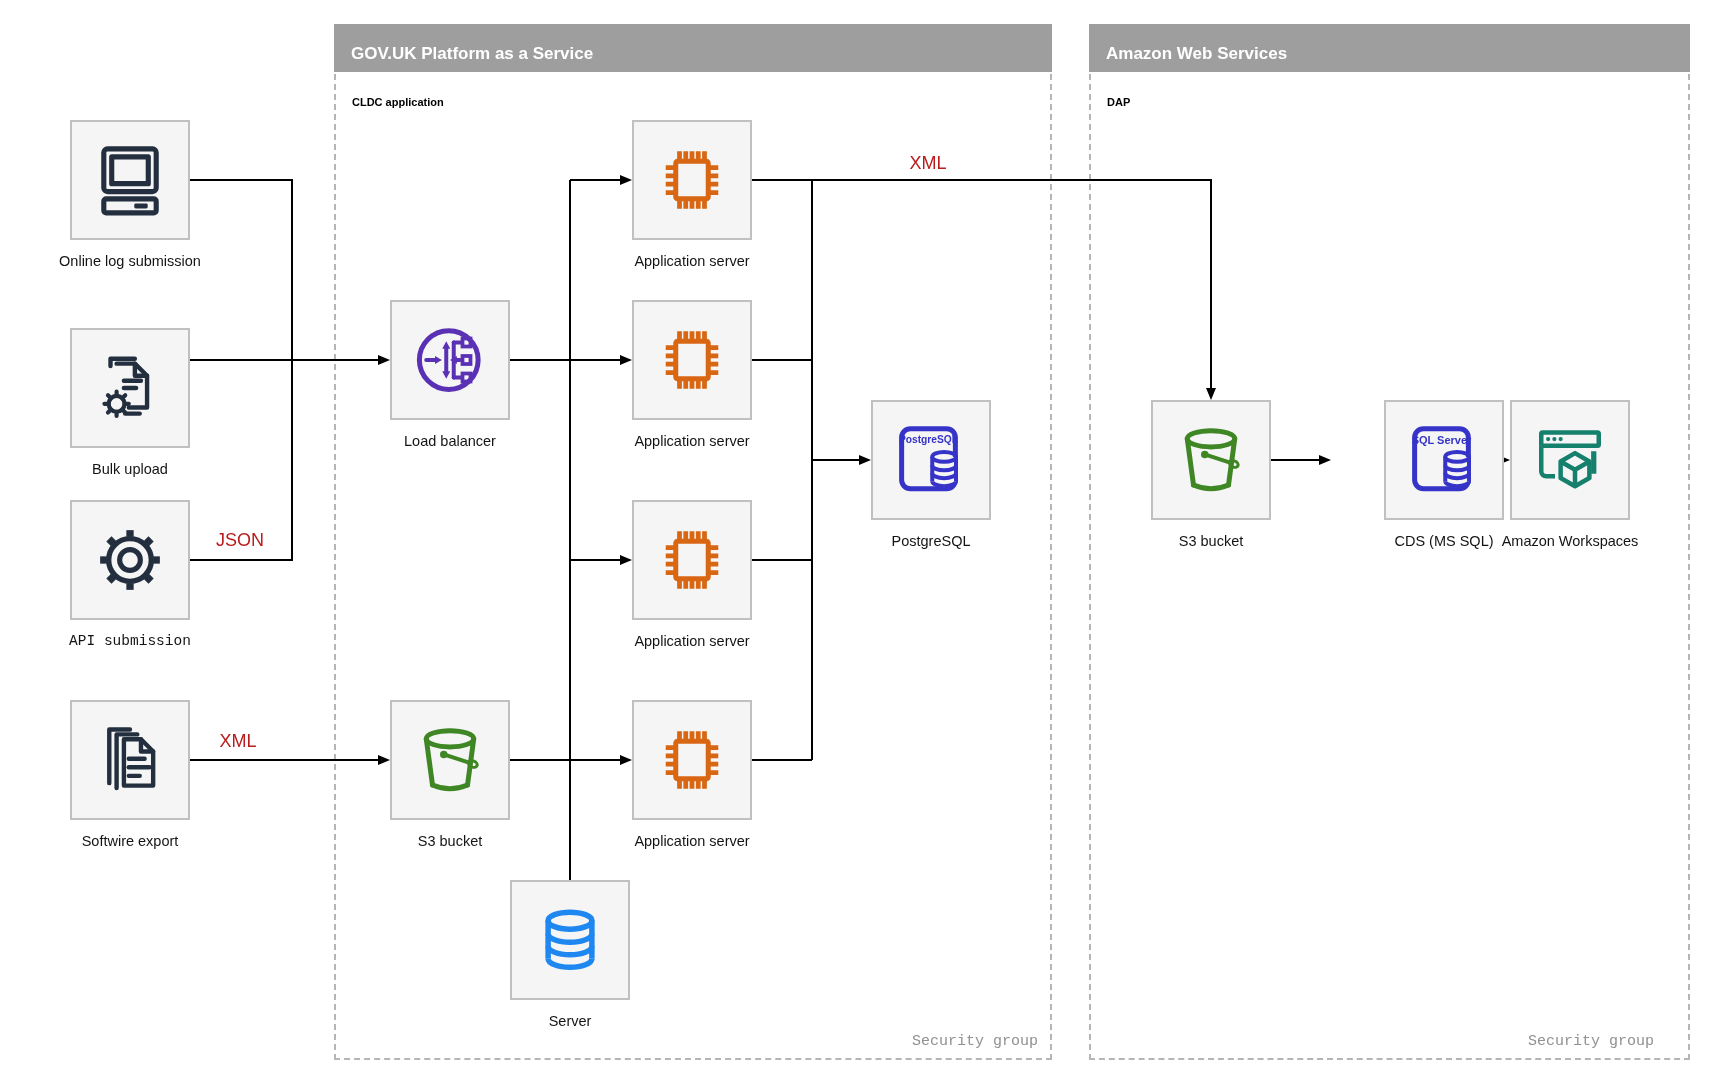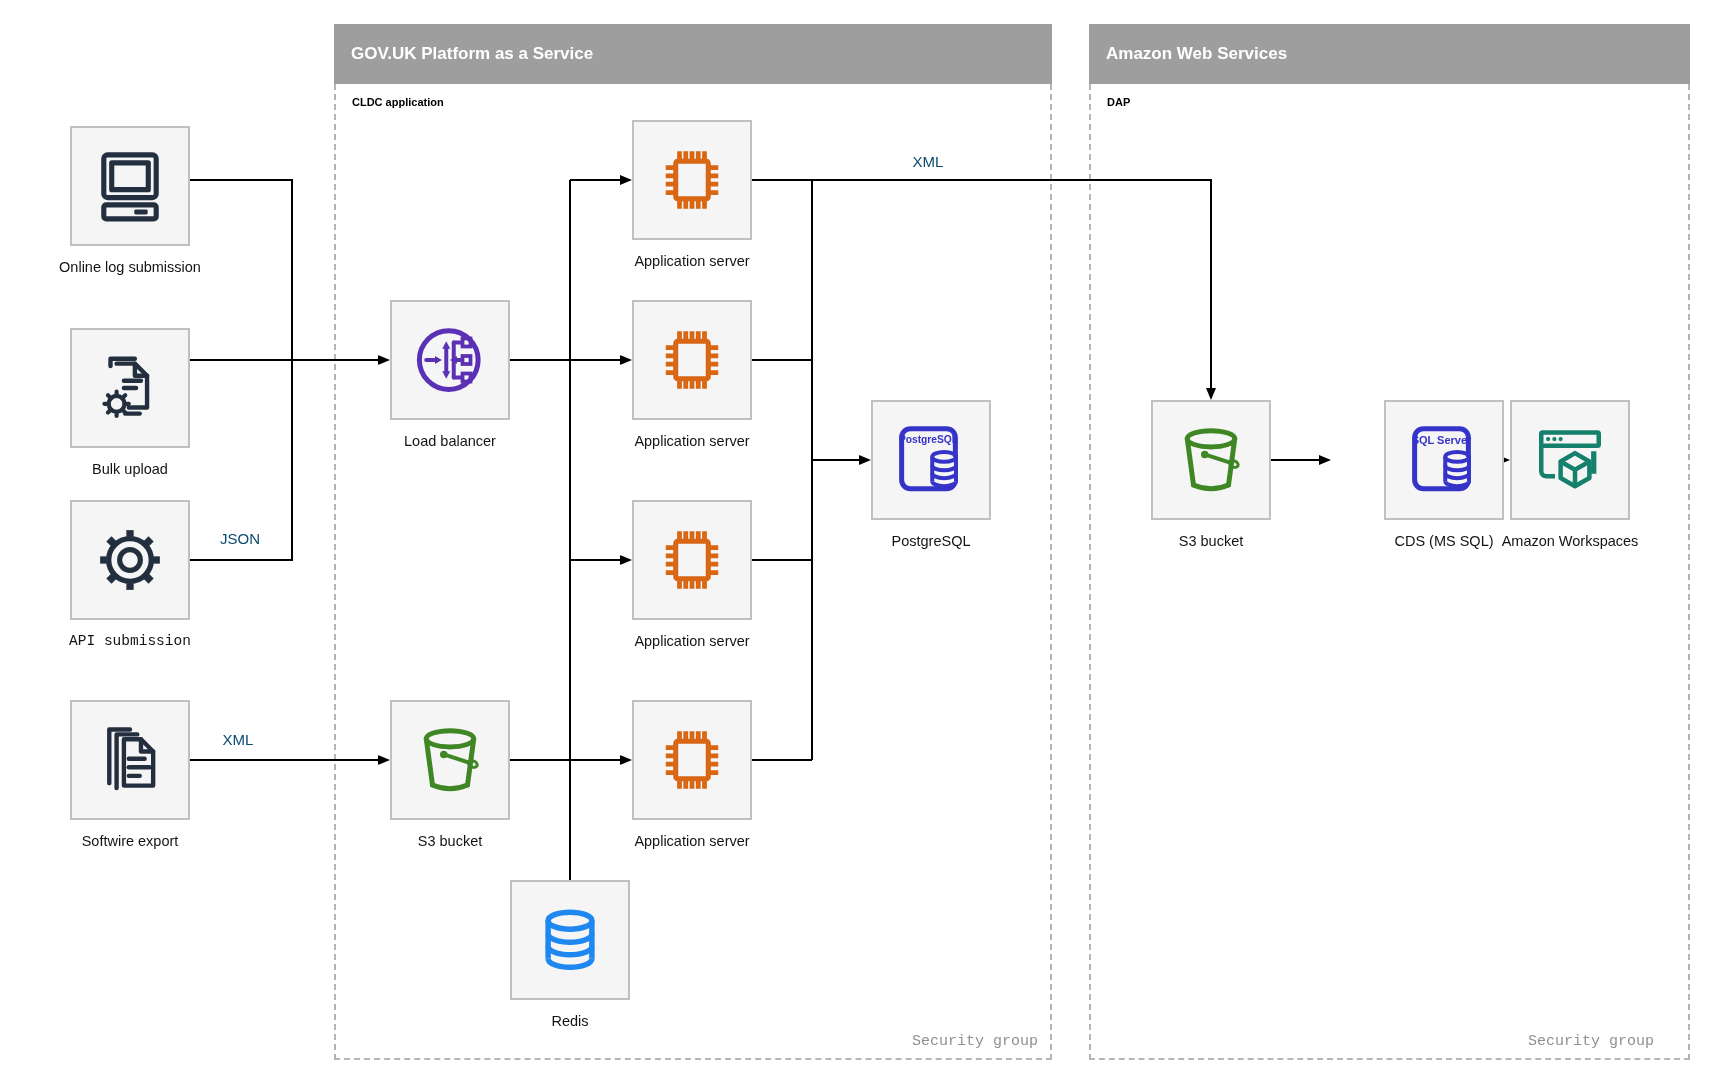--- a/index.html
+++ b/index.html
@@ -1,40 +1,40 @@
 <!DOCTYPE html>
 <html><head>
 <meta charset="utf-8">
 <style>
   html,body{margin:0;padding:0;background:#ffffff;}
   #canvas{position:relative;width:1712px;height:1082px;background:#ffffff;
           font-family:"Liberation Sans",sans-serif;overflow:hidden;}
 
   
   .zone{position:absolute;border:2px dashed #b5b5b5;box-sizing:border-box;}
-  .zone-header{position:absolute;left:-2px;top:-2px;height:60px;background:#9e9e9e;
+  .zone-header{position:absolute;left:-2px;top:-2px;height:48px;background:#9e9e9e;
                color:#ffffff;font-size:17px;font-weight:bold;line-height:60px;
                padding-left:17px;box-sizing:border-box;}
   .zone-sublabel{position:absolute;left:16px;top:70px;font-size:11px;font-weight:bold;color:#000;}
   .zone-security{position:absolute;bottom:8px;font-size:15px;color:#919191;font-family:Liberation Mono, monospace;}
   .zone-paas .zone-security{right:12px;}
   .zone-aws  .zone-security{right:34px;}
 
   
   .node{position:absolute;width:120px;}
   .node-box{width:120px;height:120px;background:#f5f5f5;border:2px solid #c0c0c0;
             box-sizing:border-box;display:flex;align-items:center;justify-content:center;}
   .node-box svg{display:block;}
   .node-label{position:absolute;top:133px;left:50%;transform:translateX(-50%);
               white-space:nowrap;font-size:14.5px;color:#141414;}
 
   
   #edges{position:absolute;left:0;top:0;z-index:0;}
   .node{z-index:1;}
-  .edge-label{position:absolute;transform:translateX(-50%);font-size:15px;color:#0c4a6e;
+  .edge-label{position:absolute;transform:translateX(-50%);font-size:18px;color:#b91c1c;
               white-space:nowrap;z-index:2;}
 </style>
 </head>
 <body>
 
 <div id="canvas">
 
   <div class="zone zone-paas" style="left:334px;top:24px;width:718px;height:1036px;">
     <div class="zone-header" style="width:718px;">GOV.UK Platform as a Service</div>
     <div class="zone-sublabel">CLDC application</div>
@@ -71,21 +71,21 @@
       <path d="M812,460 H861" marker-end="url(#arr)"></path>
       <path d="M1271,460 H1321" marker-end="url(#arr)"></path>
       <path d="M1451,460 H1500" marker-end="url(#arr)"></path>
     </g>
   </svg>
 
   <div class="edge-label" style="left:240px;top:530px;">JSON</div>
   <div class="edge-label" style="left:238px;top:731px;">XML</div>
   <div class="edge-label" style="left:928px;top:153px;">XML</div>
 
-  <div class="node" style="left:70px;top:126px;">
+  <div class="node" style="left:70px;top:120px;">
     <div class="node-box">
       <svg width="78" height="78" viewBox="0 0 64 64" fill="none" stroke="#232f3e" stroke-width="4.2" stroke-linejoin="round">
         <rect x="10.5" y="6.5" width="43" height="35" rx="3"></rect>
         <rect x="17" y="13" width="30" height="22"></rect>
         <rect x="10.5" y="47.5" width="43" height="11.5" rx="2"></rect>
         <rect x="35.5" y="51.2" width="11" height="4.2" rx="1.2" fill="#232f3e" stroke="none"></rect>
       </svg>
     </div>
     <div class="node-label">Online log submission</div>
   </div>
@@ -274,21 +274,21 @@
     <div class="node-box">
       <svg width="80" height="80" viewBox="0 0 64 64" fill="none" stroke="#1e87f0" stroke-width="4.4">
         <ellipse cx="32" cy="16.5" rx="17.5" ry="6.8"></ellipse>
         <path d="M14.5,16.5 V47"></path>
         <path d="M49.5,16.5 V47"></path>
         <path d="M14.5,27 a17.5,6.8 0 0 0 35,0"></path>
         <path d="M14.5,37 a17.5,6.8 0 0 0 35,0"></path>
         <path d="M14.5,47 a17.5,6.8 0 0 0 35,0"></path>
       </svg>
     </div>
-    <div class="node-label">Redis</div>
+    <div class="node-label">Server</div>
   </div>
 
   <div class="node" style="left:1151px;top:400px;">
     <div class="node-box">
       <svg width="80" height="80" viewBox="0 0 64 64" fill="none" stroke="#3f8624" stroke-width="4" stroke-linecap="round">
         <ellipse cx="32" cy="15" rx="19" ry="6.5"></ellipse>
         <path d="M13,15 L18,52"></path>
         <path d="M51,15 L46,52"></path>
         <path d="M18,52 Q32,58 46,52"></path>
         <circle cx="27" cy="27.5" r="3" fill="#3f8624" stroke="none"></circle>

